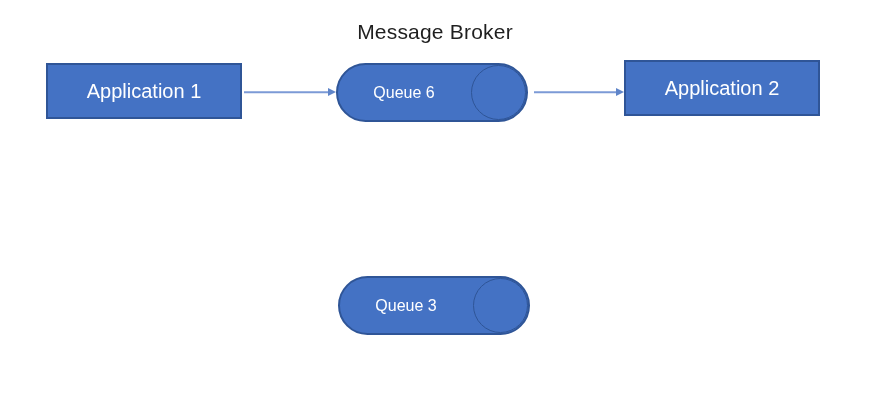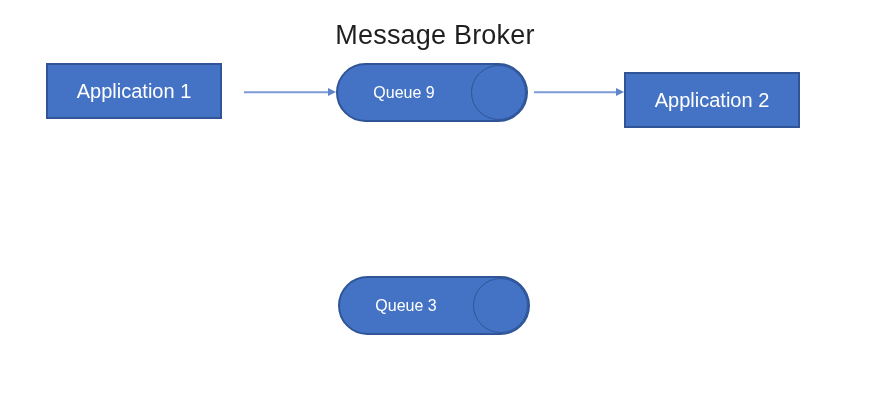--- a/index.html
+++ b/index.html
@@ -14,40 +14,40 @@
     height: 414px;
     background: #ffffff;
     overflow: hidden;
   }
   .diagram-title {
     position: absolute;
     left: 330px;
     top: 20px;
     width: 210px;
     text-align: center;
-    font-size: 27px;
+    font-size: 21px;
     font-weight: 400;
     color: #1f1f1f;
     letter-spacing: 0.2px;
   }
   .app-box {
     position: absolute;
-    width: 176px;
+    width: 196px;
     height: 56px;
     background: #4472C4;
     border: 2px solid #2F5597;
     box-sizing: border-box;
     display: flex;
     align-items: center;
     justify-content: center;
     color: #ffffff;
     font-size: 20px;
   }
   .app-box.app1 { left: 46px;  top: 63px; }
-  .app-box.app2 { left: 624px; top: 72px; }
+  .app-box.app2 { left: 624px; top: 60px; }
 
   .queue-pill {
     position: absolute;
     width: 192px;
     height: 59px;
     background: #4472C4;
     border: 2px solid #2F5597;
     box-sizing: border-box;
     border-radius: 30px;
   }
@@ -119,21 +119,21 @@
     <span>Application 1</span>
   </div>
 
   <div class="arrow a1">
     <div class="shaft"></div>
     <div class="head"></div>
   </div>
 
   <div class="queue-pill q1">
     <div class="queue-circle"></div>
-    <div class="queue-label">Queue 9</div>
+    <div class="queue-label">Queue 6</div>
   </div>
 
   <div class="arrow a2">
     <div class="shaft"></div>
     <div class="head"></div>
   </div>
 
   <div class="app-box app2">
     <span>Application 2</span>
   </div>

